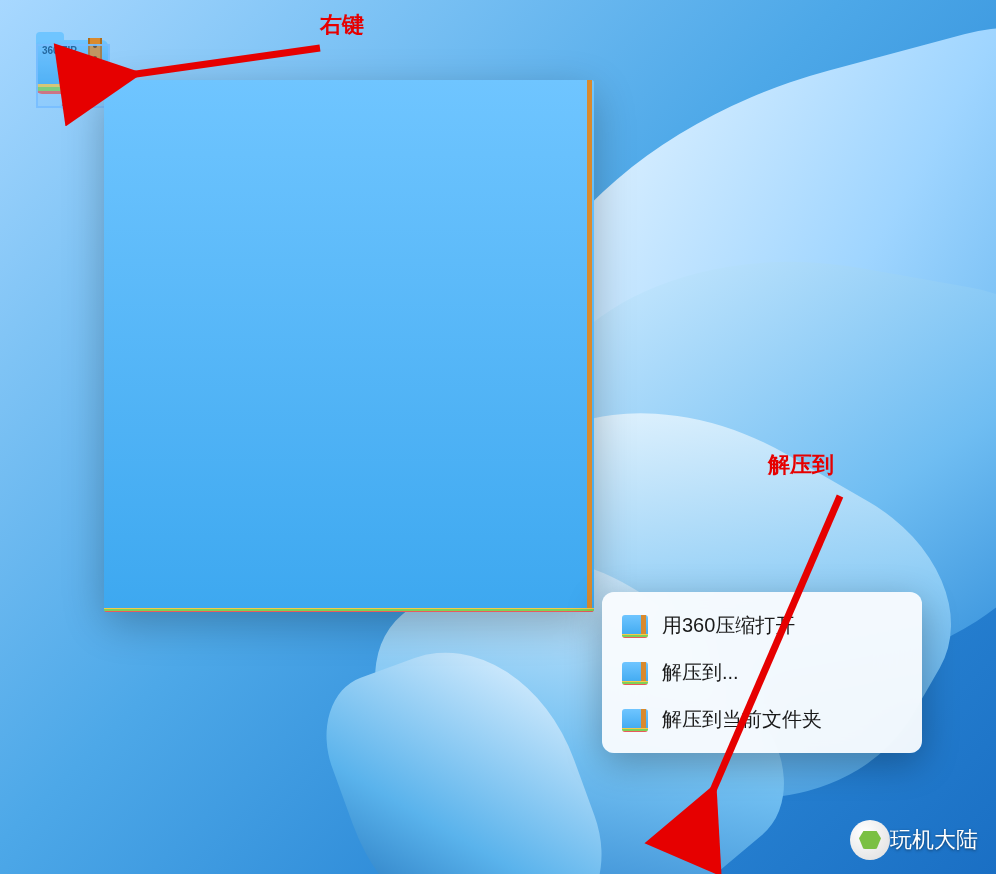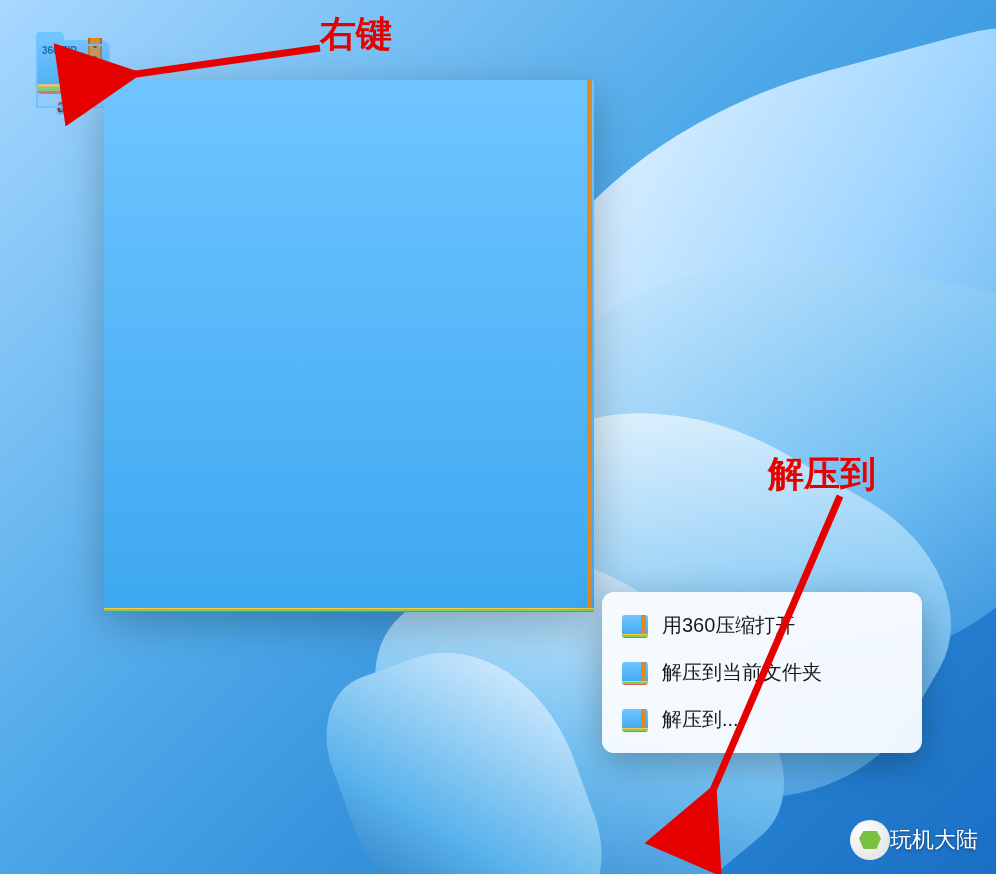--- a/index.html
+++ b/index.html
@@ -19,24 +19,24 @@
 
 .desktop-icon { position: absolute; left: 32px; top: 32px; width: 80px; text-align: center; z-index: 2; }
 .zip-icon { width: 72px; height: 60px; margin: 0 auto 4px; position: relative; }
 .folder-body { position: absolute; left: 0; top: 8px; width: 72px; height: 52px; background: linear-gradient(#6fc5ff,#3da8f0); border-radius: 6px; }
 .folder-tab { position: absolute; left: 0; top: 0; width: 28px; height: 14px; background: #6fc5ff; border-radius: 4px 4px 0 0; }
 .zip-label { position: absolute; left: 6px; top: 14px; font-size: 10px; font-weight: bold; color: #0a4c80; line-height: 1; }
 .zip-band { position: absolute; right: 6px; top: 6px; width: 14px; height: 52px; background: #d98a2e; border-left: 2px solid #b06c1a; border-right: 2px solid #b06c1a; }
 .zip-band::before, .zip-band::after { content: ""; position: absolute; left: 3px; width: 4px; height: 4px; background: #5a3510; border-radius: 50%; }
 .zip-band::before { top: 6px; } .zip-band::after { top: 18px; }
 .stack { position: absolute; left: 0; bottom: -2px; right: 0; height: 10px; border-radius: 0 0 6px 6px; background: linear-gradient(#f6c94a 33%,#7fd156 33% 66%,#e85c5c 66%); }
-.icon-label { color: #7f1d1d; font-size: 18px; text-shadow: 0 1px 3px rgba(0,0,0,.7); }
+.icon-label { color: #7f1d1d; font-size: 12px; text-shadow: 0 1px 3px rgba(0,0,0,.7); }
 .selection-box { position: absolute; left: 36px; top: 44px; width: 74px; height: 64px; border: 2px solid rgba(120,190,255,.9); background: rgba(120,190,255,.25); z-index: 3; }
 
-.annot { position: absolute; font-size: 36px; font-weight: bold; color: #e60000; z-index: 20; font-family: "Microsoft YaHei", sans-serif; }
+.annot { position: absolute; font-size: 22px; font-weight: bold; color: #e60000; z-index: 20; font-family: "Microsoft YaHei", sans-serif; }
 .annot1 { left: 320px; top: 10px; }
 .annot2 { left: 768px; top: 450px; }
 .arrow { position: absolute; z-index: 19; }
 .arrow svg { overflow: visible; }
 
 .ctx-menu {
   position: absolute; left: 104px; top: 80px; width: 490px;
   background: rgba(248,250,252,.85); backdrop-filter: blur(20px);
   border-radius: 14px; box-shadow: 0 12px 40px rgba(0,0,0,.25);
   padding: 12px; z-index: 10; font-size: 21px; color: #1a1a1a;
@@ -261,28 +261,28 @@
         <span class="si-stack"></span>
       </span>
     <span>用360压缩打开</span>
   </div>
   <div class="sitem">
     <span class="si-icon">
         <span class="si-folder"></span>
         <span class="si-band"></span>
         <span class="si-stack"></span>
       </span>
-    <span>解压到当前文件夹</span>
+    <span>解压到...</span>
   </div>
   <div class="sitem">
     <span class="si-icon">
         <span class="si-folder"></span>
         <span class="si-band"></span>
         <span class="si-stack"></span>
       </span>
-    <span>解压到...</span>
+    <span>解压到当前文件夹</span>
   </div>
 </div>
 
 <div class="watermark">
   <div class="wm-badge"></div>
   <span>玩机大陆</span>
 </div>
 
 </body></html>

